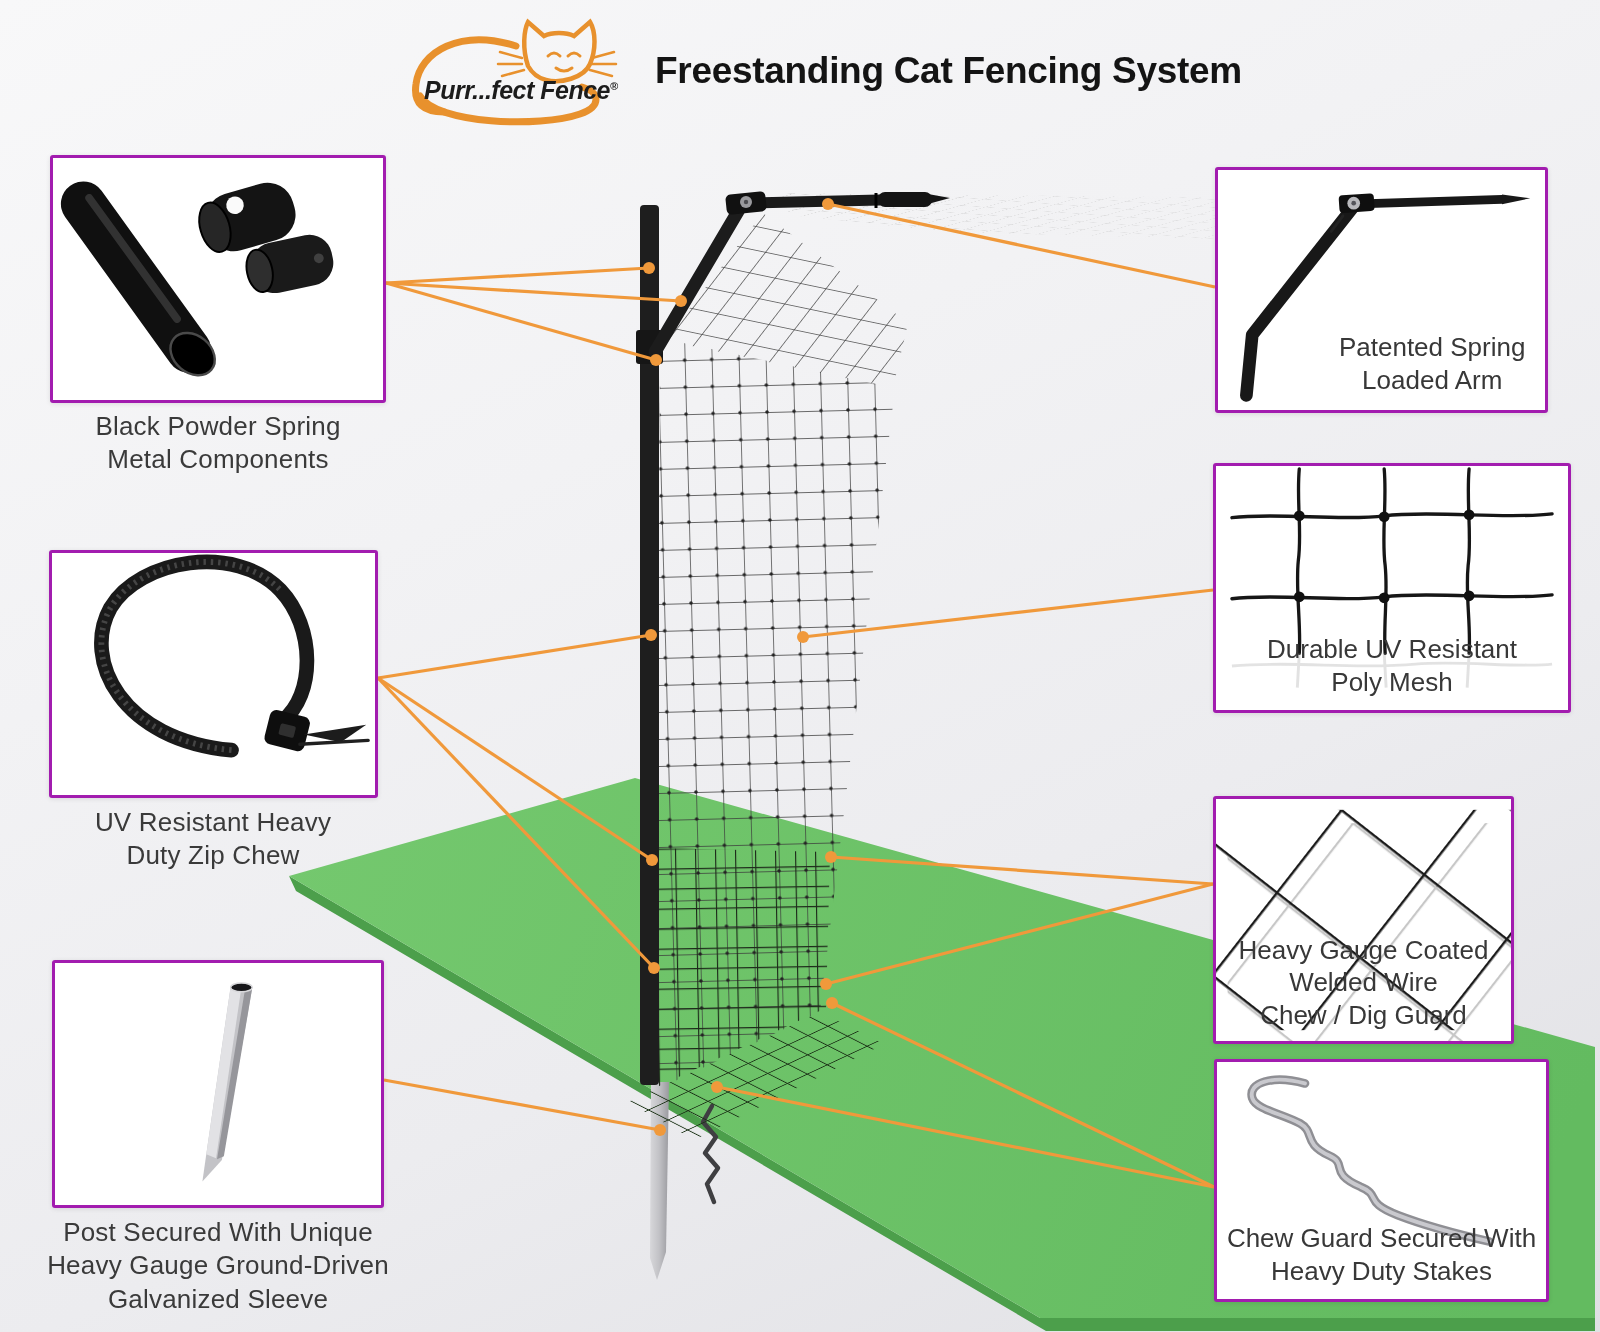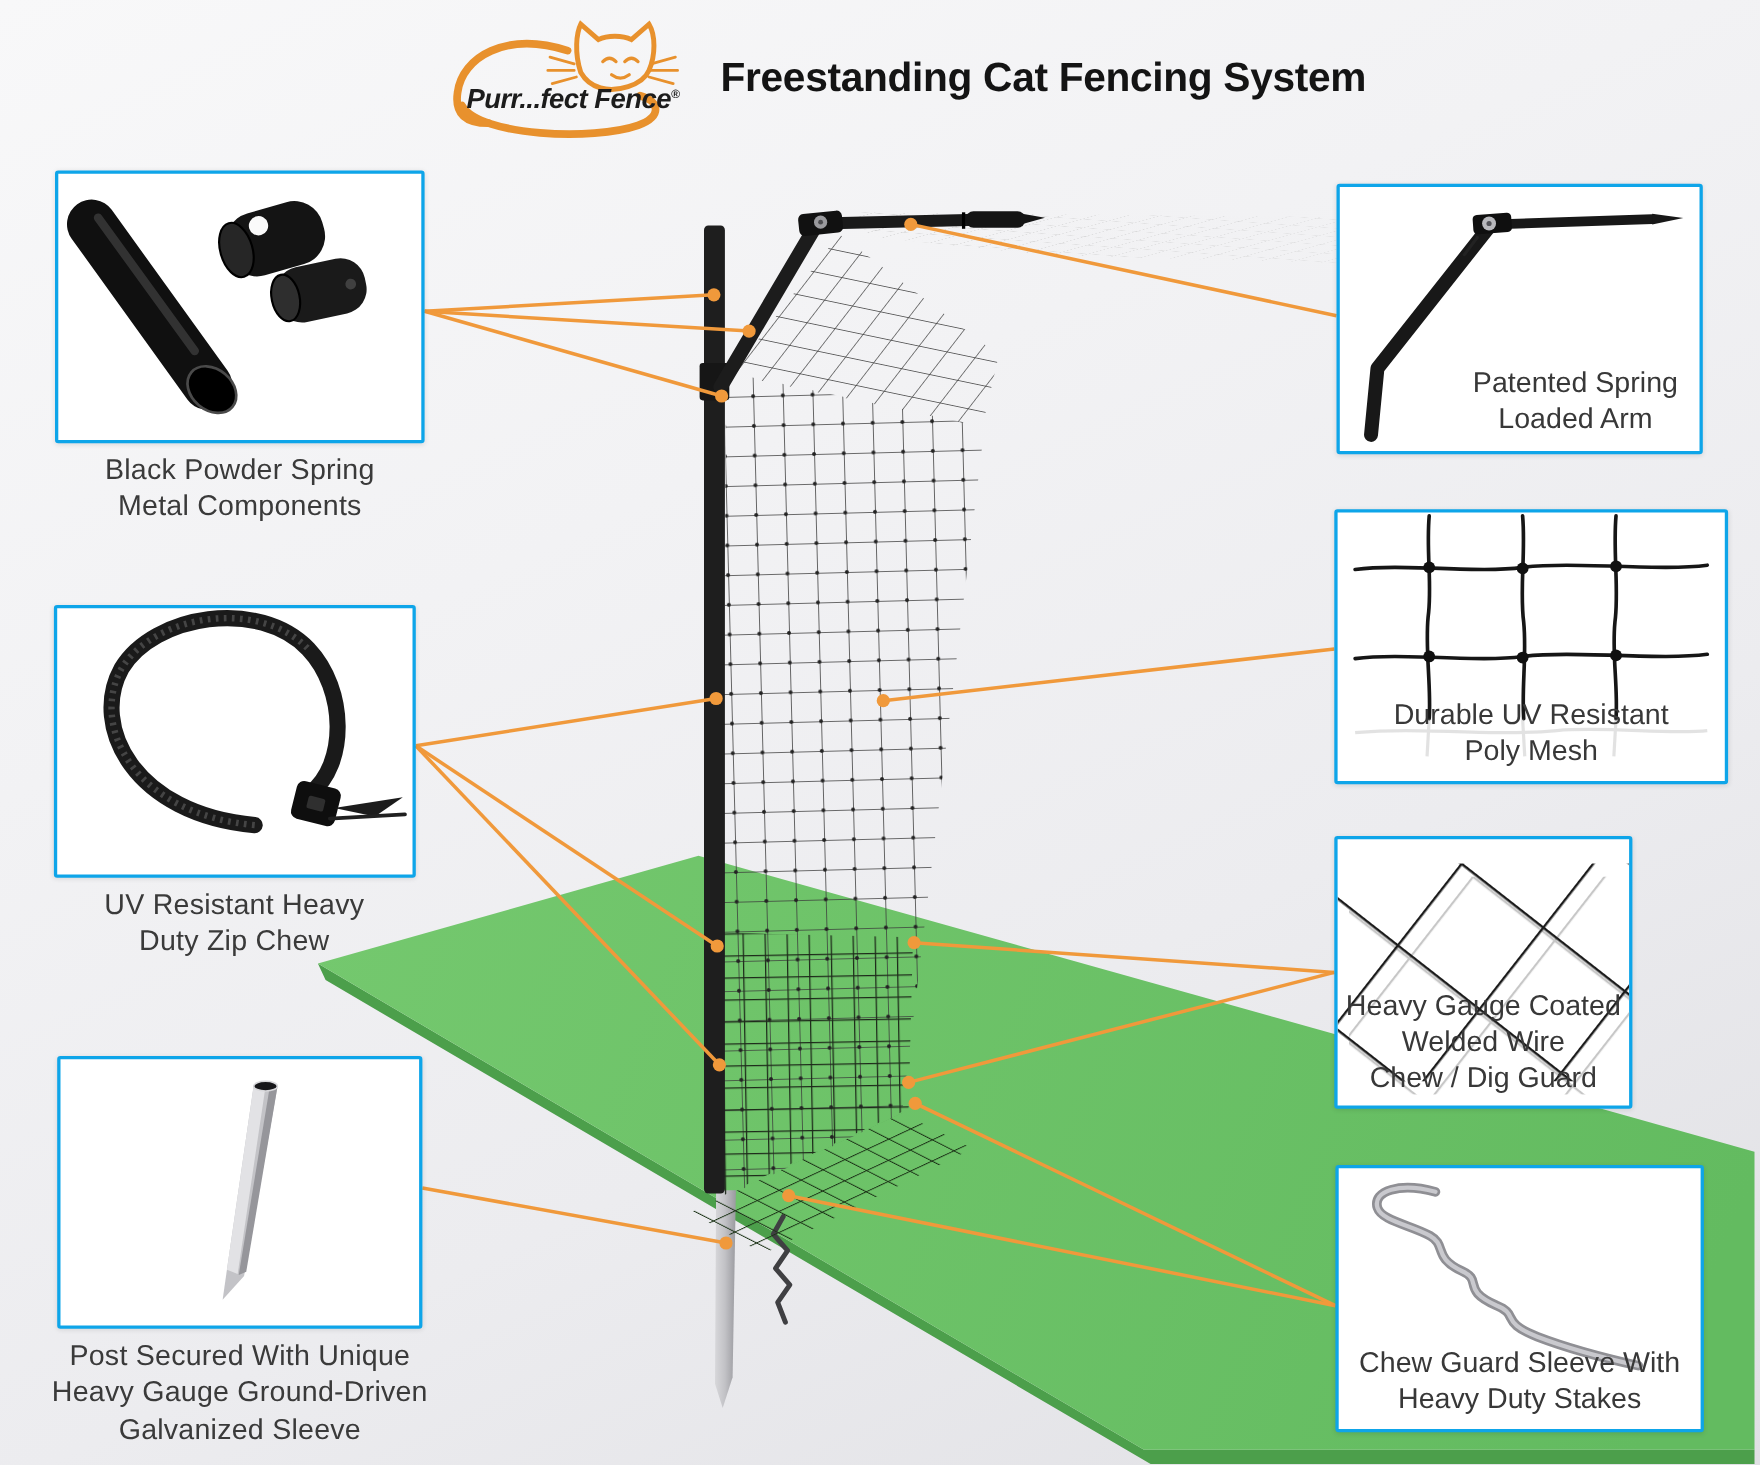--- a/index.html
+++ b/index.html
@@ -6,21 +6,21 @@
   body{
     width:1600px;height:1332px;position:relative;overflow:hidden;
     font-family:"Liberation Sans",sans-serif;
     background:linear-gradient(155deg,#f8f8f9 0%,#f2f2f4 35%,#ececef 65%,#e0e0e4 100%);
   }
   .layer{position:absolute;left:0;top:0;width:1600px;height:1332px;}
   #scene{z-index:1;pointer-events:none;}
   #connector-layer{z-index:2;pointer-events:none;}
   .callout-box{
     position:absolute;z-index:3;box-sizing:border-box;
-    background:#ffffff;border:3px solid #0ea5e9;border-radius:3px;
+    background:#ffffff;border:3px solid #a21caf;border-radius:3px;
     box-shadow:0 1px 5px rgba(0,0,0,.10);
   }
   .box-art{position:absolute;left:0;top:0;width:100%;height:100%;overflow:visible;}
   .caption{
     position:absolute;z-index:4;font-size:26px;line-height:1.28;color:#3a3a3a;
     text-align:center;white-space:pre-line;letter-spacing:.2px;
   }
   .caption-in{
     position:absolute;z-index:4;font-size:26px;line-height:1.25;color:#383838;
     text-align:center;white-space:pre-line;
@@ -237,21 +237,21 @@
     </g>
     <g fill="none" stroke="#9a9a9a" stroke-width="3" opacity=".28">
       <path d="M1216,668 C1280,662 1340,672 1404,666 C1450,662 1510,670 1544,666"></path>
       <path d="M1285,655 L1283,690 M1372,655 L1374,690 M1459,655 L1457,690"></path>
     </g>
   </svg>
   <div class="caption-in" style="left:0;right:0;bottom:12px">Durable UV Resistant
 Poly Mesh</div>
 </div>
 
-<div class="callout-box" style="left:1213px;top:760px;width:271px;height:248px;overflow:hidden">
+<div class="callout-box" style="left:1213px;top:796px;width:301px;height:248px;overflow:hidden">
   <svg class="box-art" viewBox="1213 760 332 248">
     <defs>
       <pattern id="ww" width="118" height="118" patternUnits="userSpaceOnUse" patternTransform="rotate(38)">
         <path d="M0 0H118M0 0V118" stroke="#1b1b1b" stroke-width="5.5" fill="none"></path>
       </pattern>
       <pattern id="wws" width="118" height="118" patternUnits="userSpaceOnUse" patternTransform="rotate(38)">
         <path d="M0 0H118M0 0V118" stroke="#c7c7c7" stroke-width="5" fill="none"></path>
       </pattern>
     </defs>
     <rect x="1213" y="760" width="332" height="248" fill="url(#wws)" transform="translate(13,15)"></rect>
@@ -262,15 +262,15 @@
 Chew / Dig Guard</div>
 </div>
 
 <div class="callout-box" style="left:1214px;top:1059px;width:335px;height:243px">
   <svg class="box-art" viewBox="1214 1059 335 243">
     <g fill="none" stroke-linecap="round" stroke-linejoin="round">
       <path d="M1303,1081 C1270,1072 1244,1080 1249,1096 C1253,1108 1280,1112 1298,1122 C1314,1131 1300,1142 1328,1155 C1348,1164 1326,1172 1360,1187 C1382,1196 1362,1202 1398,1216 C1424,1226 1452,1234 1492,1243" stroke="#8f8f94" stroke-width="9"></path>
       <path d="M1303,1081 C1270,1072 1244,1080 1249,1096 C1253,1108 1280,1112 1298,1122 C1314,1131 1300,1142 1328,1155 C1348,1164 1326,1172 1360,1187 C1382,1196 1362,1202 1398,1216 C1424,1226 1452,1234 1492,1243" stroke="#c9c9ce" stroke-width="4"></path>
     </g>
   </svg>
-  <div class="caption-in" style="left:0;right:0;bottom:12px">Chew Guard Sleeve With
+  <div class="caption-in" style="left:0;right:0;bottom:12px">Chew Guard Secured With
 Heavy Duty Stakes</div>
 </div>
 
 </body></html>

